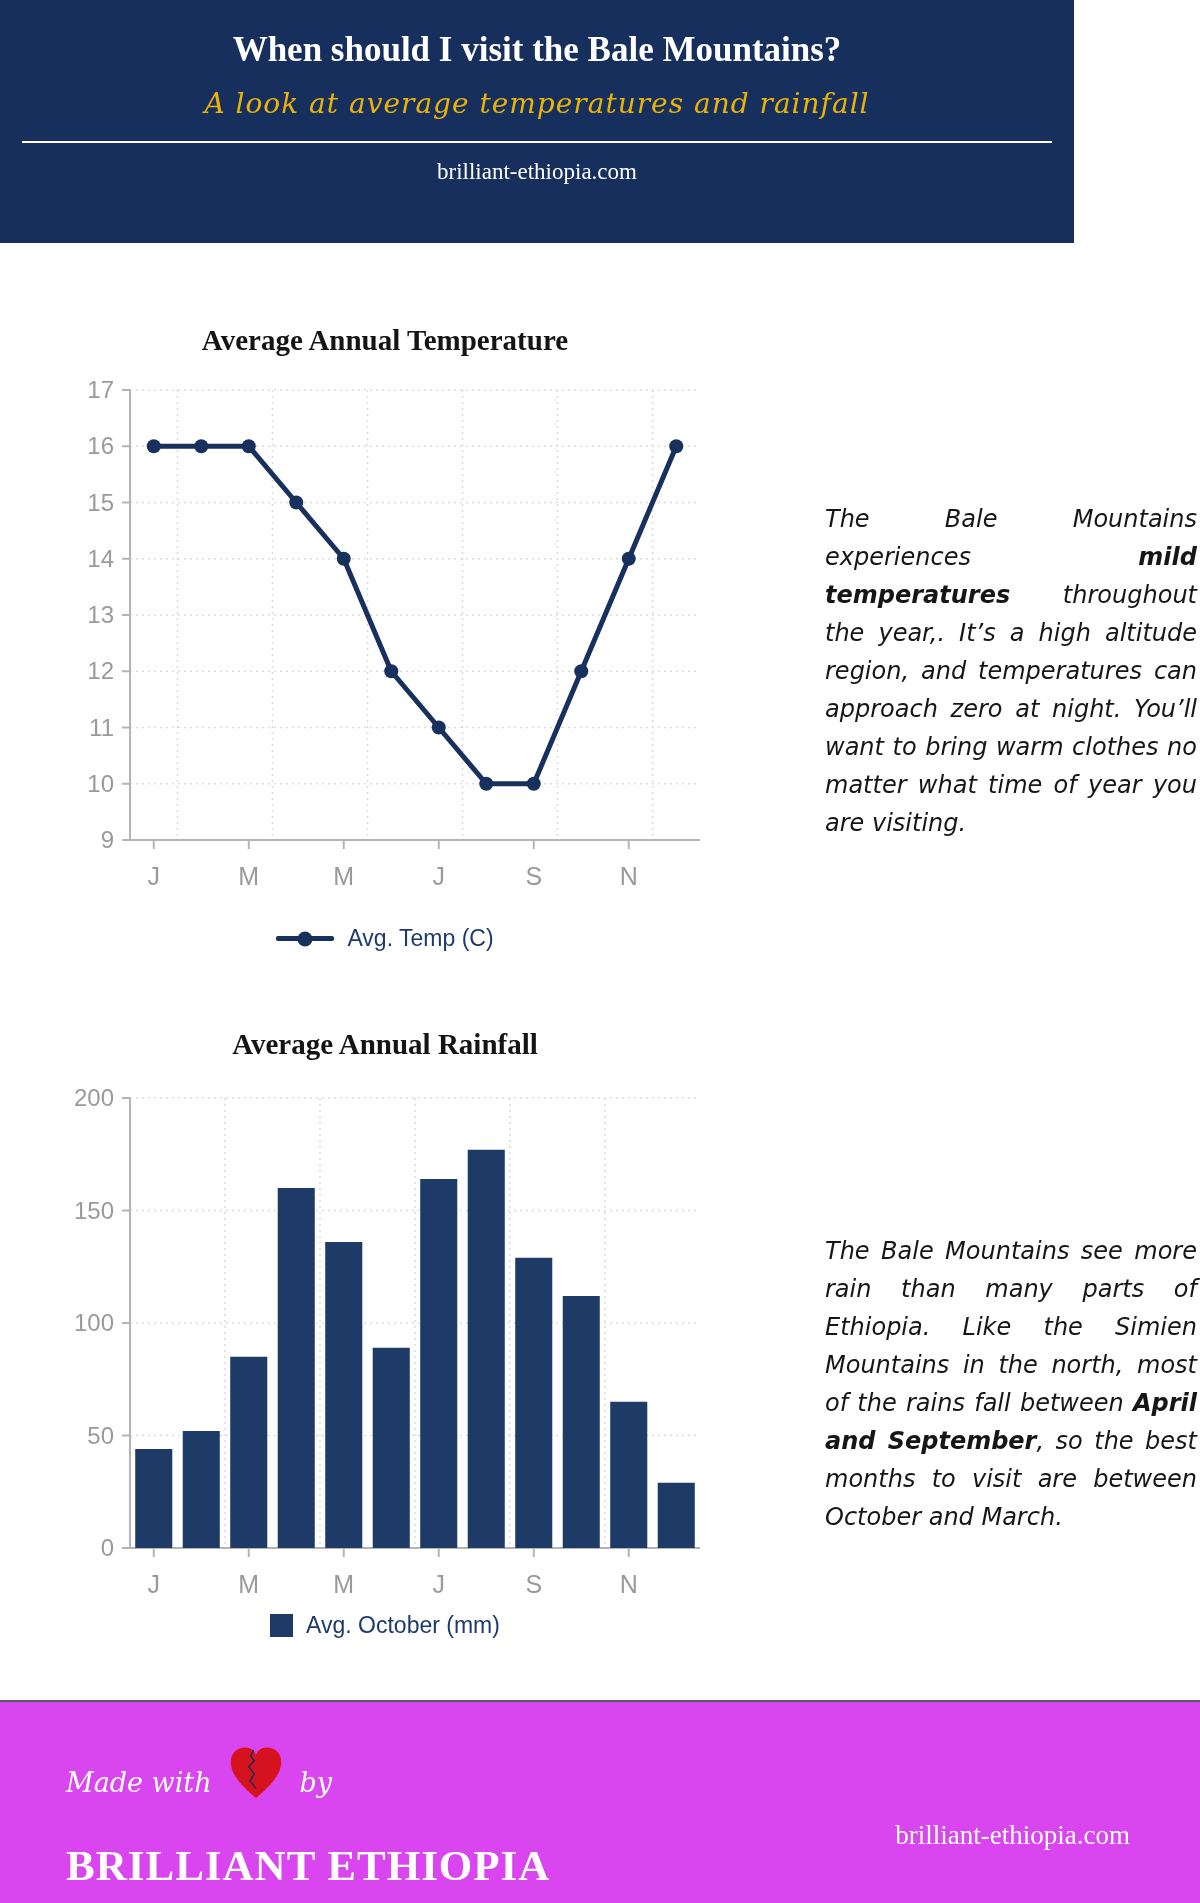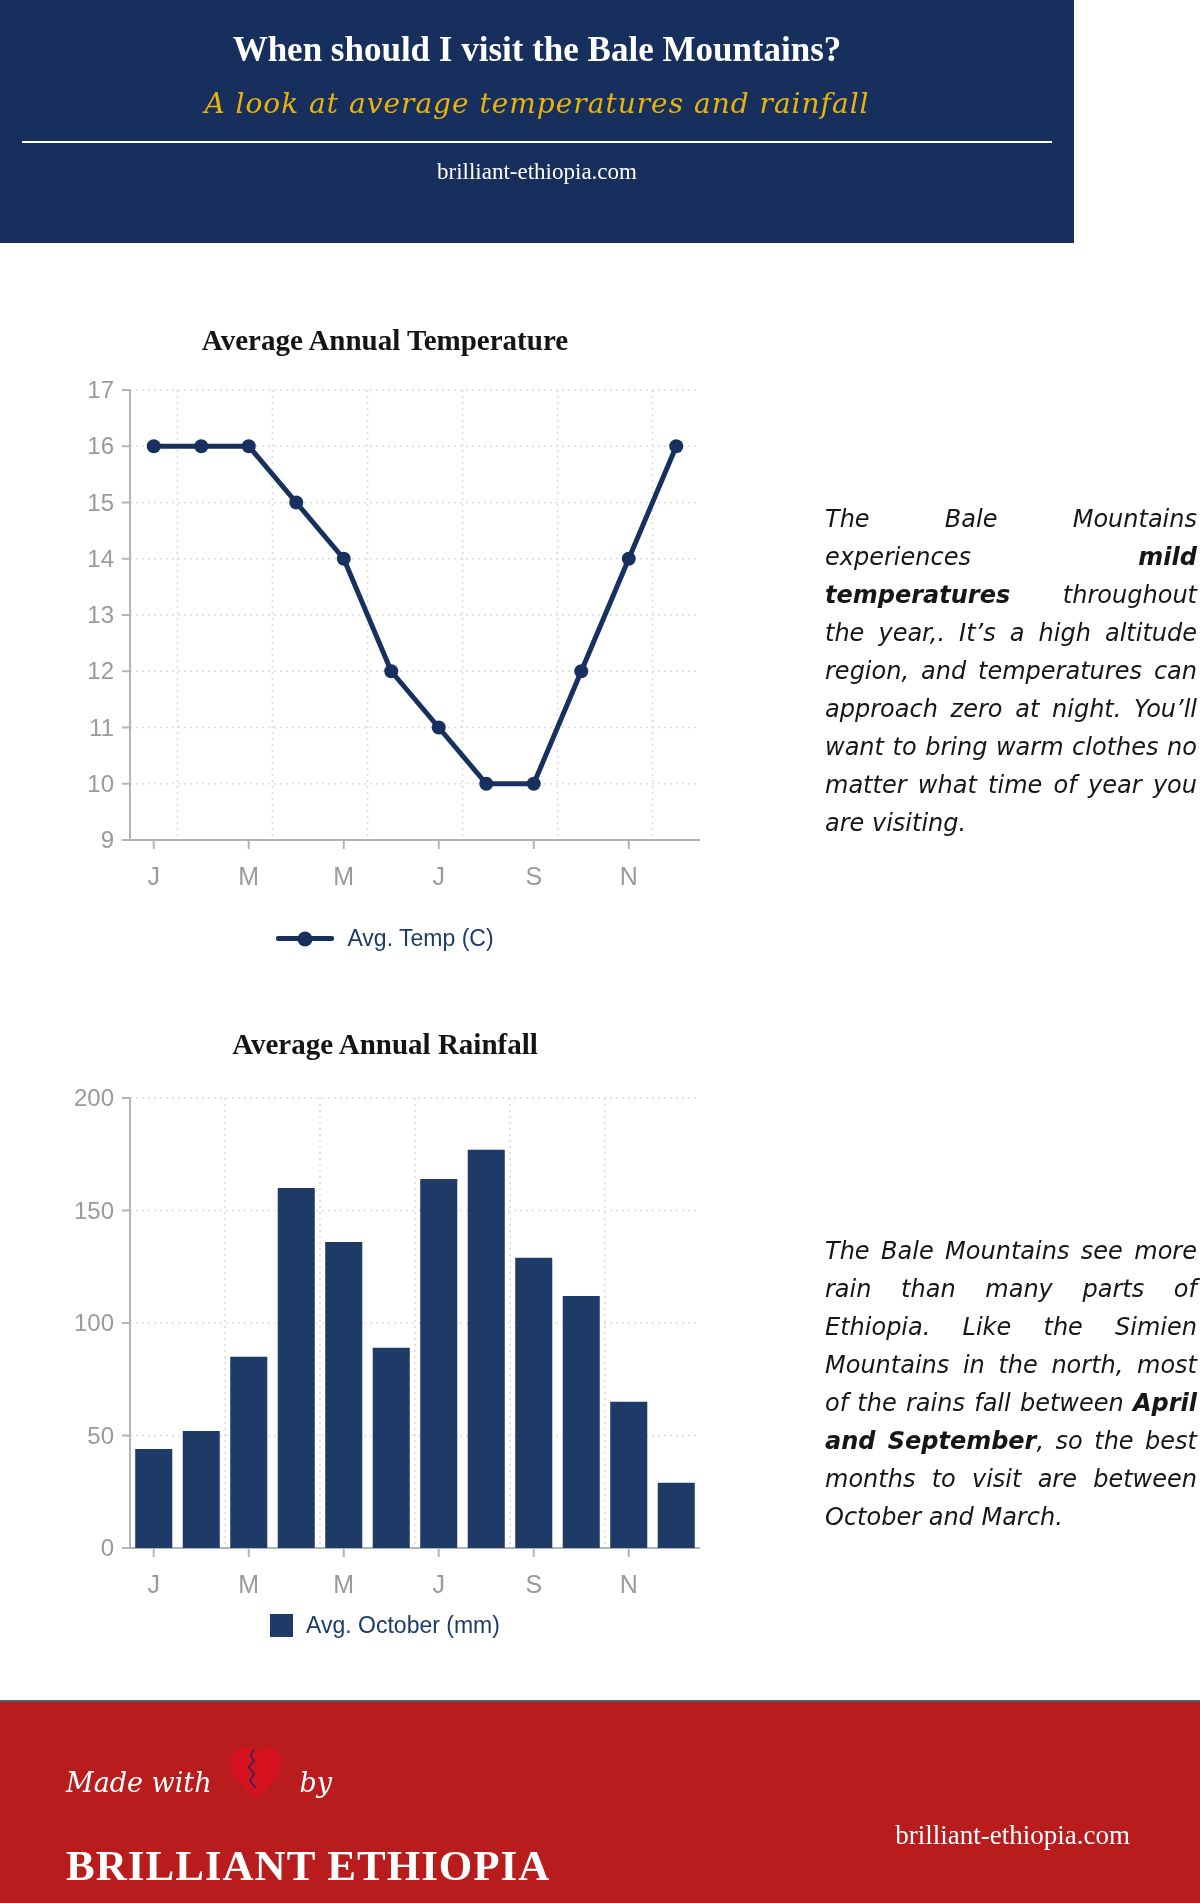--- a/index.html
+++ b/index.html
@@ -36,21 +36,21 @@
   .legend-swatch{width:23px;height:23px;background:#1e3a66;}
 
   
   .note{position:absolute;left:779px;width:372px;font-family:"DejaVu Sans",sans-serif;
         font-style:italic;font-size:24px;line-height:38px;color:#161616;text-align:justify;margin-left:46px;}
   .note .b{font-weight:bold;}
   #temp-note{top:500px;}
   #rain-note{top:1232px;}
 
   
-  .footer{position:absolute;left:0;top:1700px;width:1200px;height:203px;background:#b91c1c;
+  .footer{position:absolute;left:0;top:1700px;width:1200px;height:203px;background:#d946ef;
           color:#ffffff;border-top:2px solid #575c68;box-sizing:border-box;}
   .footer-made{position:absolute;left:66px;top:58px;display:flex;align-items:center;gap:12px;
                font-family:"DejaVu Serif",serif;font-style:italic;font-size:27px;}
   .footer-heart{width:64px;height:60px;margin-top:-16px;}
   .footer-brand{position:absolute;left:66px;top:110px;font-family:"Liberation Serif",serif;
                 font-size:43px;font-weight:600;letter-spacing:1px;margin-top:29px;}
   .footer-site{position:absolute;right:70px;top:118px;font-family:"Liberation Serif",serif;
                font-size:27px;}
 </style>
 </head>

